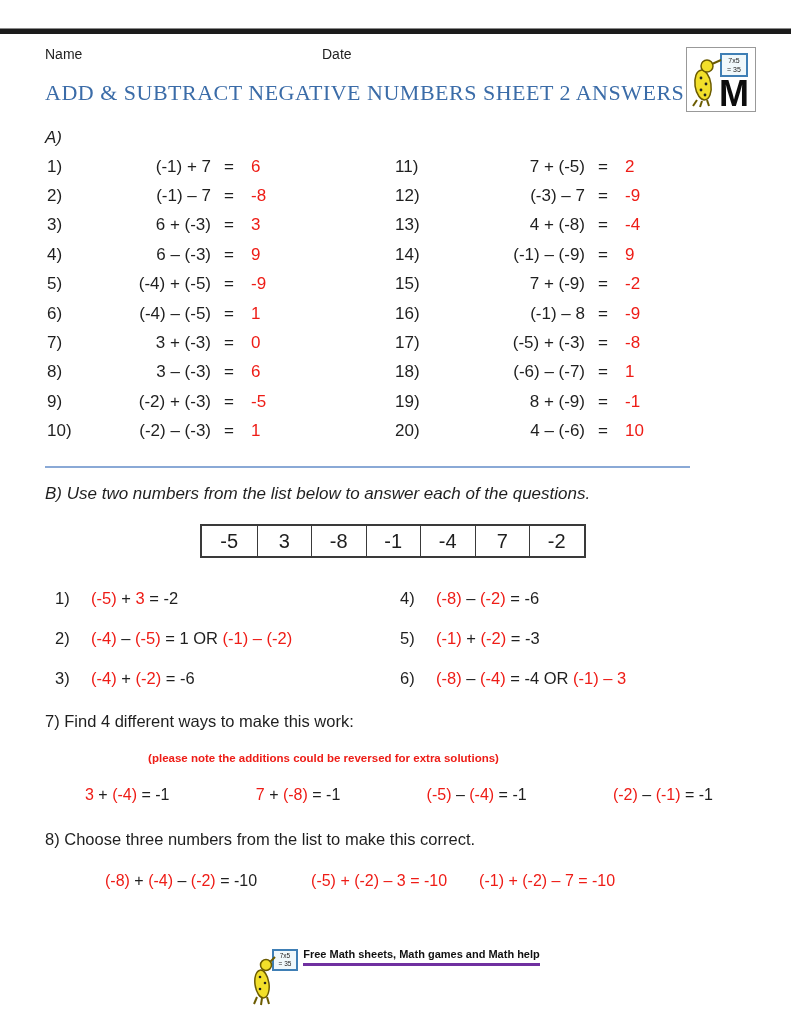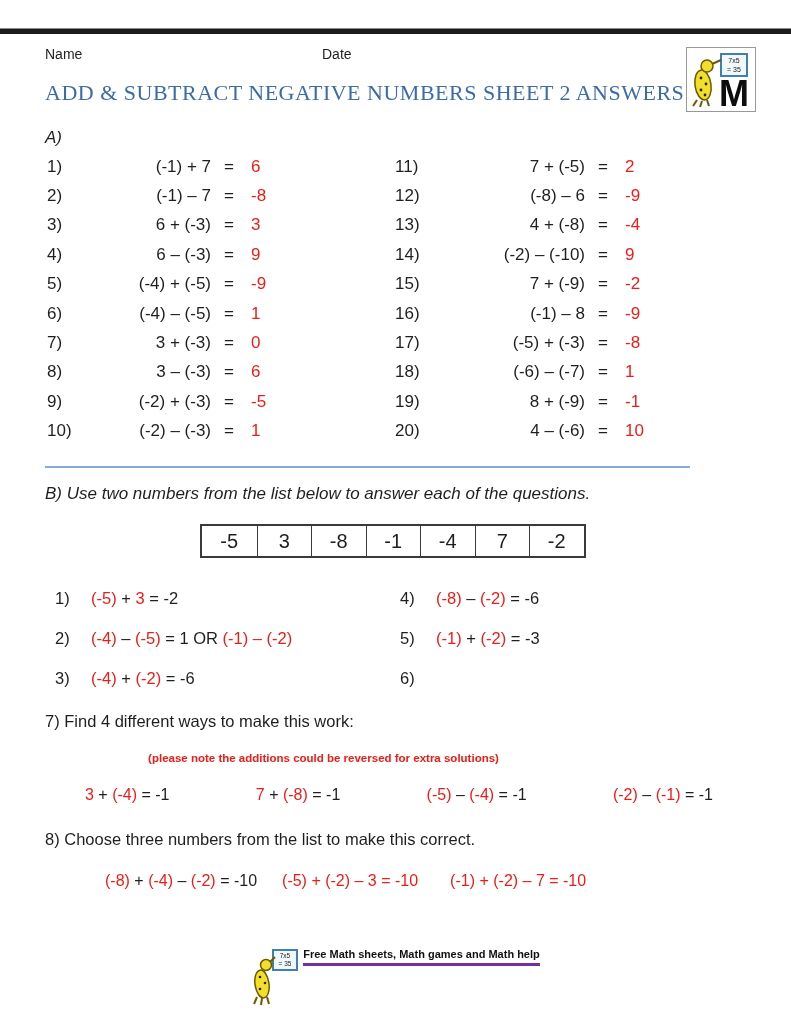--- a/index.html
+++ b/index.html
@@ -49,21 +49,21 @@
   .bnum{width:36px;}
   .seg-r{color:var(--answer_red);}
   .seg-k{color:var(--ink);}
   .q7-heading{position:absolute;top:712px;left:45px;font-size:16.5px;}
   .q7-note{position:absolute;top:752px;left:0;width:647px;text-align:center;
     color:var(--answer_red);font-size:11.5px;font-weight:bold;}
   .q7-answers{position:absolute;top:786px;left:85px;width:628px;display:flex;
     justify-content:space-between;font-size:16px;white-space:nowrap;gap:47px;}
   .q8-heading{position:absolute;top:830px;left:45px;font-size:16.5px;}
   .q8-answers{position:absolute;top:872px;left:105px;display:flex;font-size:16px;white-space:nowrap;text-align:center;}
-  .q8-answers .expr2{margin-left:25px;}
+  .q8-answers .expr2{margin-left:54px;}
   .q8-answers .expr3{margin-left:32px;}
   .footer{position:absolute;top:948px;left:0;width:791px;display:flex;justify-content:center;}
   .footer-inner{display:flex;align-items:flex-start;}
   .footer-text{display:flex;flex-direction:column;margin-left:4px;}
   .footer-tagline{font-size:11px;font-weight:bold;color:#111;}
   .footer-rule{height:3px;background:var(--footer_purple);margin:3px 0 2px 0;}
   .footer-site{font-size:26px;font-weight:bold;letter-spacing:1.5px;color:#2b2b2b;
     font-family:"Liberation Sans",sans-serif;}
 </style>
 </head>
@@ -163,33 +163,33 @@
 
 <div class="acol acol-right">
   <div class="arow">
       <span class="pnum">11)</span>
       <span class="pexpr">7 + (-5)</span>
       <span class="peq">=</span>
       <span class="pans">2</span>
     </div>
   <div class="arow">
       <span class="pnum">12)</span>
-      <span class="pexpr">(-8) – 6</span>
+      <span class="pexpr">(-3) – 7</span>
       <span class="peq">=</span>
       <span class="pans">-9</span>
     </div>
   <div class="arow">
       <span class="pnum">13)</span>
       <span class="pexpr">4 + (-8)</span>
       <span class="peq">=</span>
       <span class="pans">-4</span>
     </div>
   <div class="arow">
       <span class="pnum">14)</span>
-      <span class="pexpr">(-2) – (-10)</span>
+      <span class="pexpr">(-1) – (-9)</span>
       <span class="peq">=</span>
       <span class="pans">9</span>
     </div>
   <div class="arow">
       <span class="pnum">15)</span>
       <span class="pexpr">7 + (-9)</span>
       <span class="peq">=</span>
       <span class="pans">-2</span>
     </div>
   <div class="arow">
@@ -257,20 +257,21 @@
   <div class="brow">
       <span class="bnum">4)</span>
       <span><span class="seg-r">(-8)</span><span class="seg-k"> – </span><span class="seg-r">(-2)</span><span class="seg-k"> = -6</span></span>
     </div>
   <div class="brow">
       <span class="bnum">5)</span>
       <span><span class="seg-r">(-1)</span><span class="seg-k"> + </span><span class="seg-r">(-2)</span><span class="seg-k"> = -3</span></span>
     </div>
   <div class="brow">
       <span class="bnum">6)</span>
+      <span><span class="seg-r">(-8)</span><span class="seg-k"> – </span><span class="seg-r">(-4)</span><span class="seg-k"> = -4  OR </span><span class="seg-r"> (-1) – 3</span></span>
     </div>
 </div>
 
 <div class="q7-heading">7) Find 4 different ways to make this work:</div>
 <div class="q7-note">(please note the additions could be reversed for extra solutions)</div>
 <div class="q7-answers">
   <span><span class="seg-r">3</span><span class="seg-k"> + </span><span class="seg-r">(-4)</span><span class="seg-k"> = -1</span></span>
   <span><span class="seg-r">7</span><span class="seg-k"> + </span><span class="seg-r">(-8)</span><span class="seg-k"> = -1</span></span>
   <span><span class="seg-r">(-5)</span><span class="seg-k"> – </span><span class="seg-r">(-4)</span><span class="seg-k"> = -1</span></span>
   <span><span class="seg-r">(-2)</span><span class="seg-k"> – </span><span class="seg-r">(-1)</span><span class="seg-k"> = -1</span></span>

